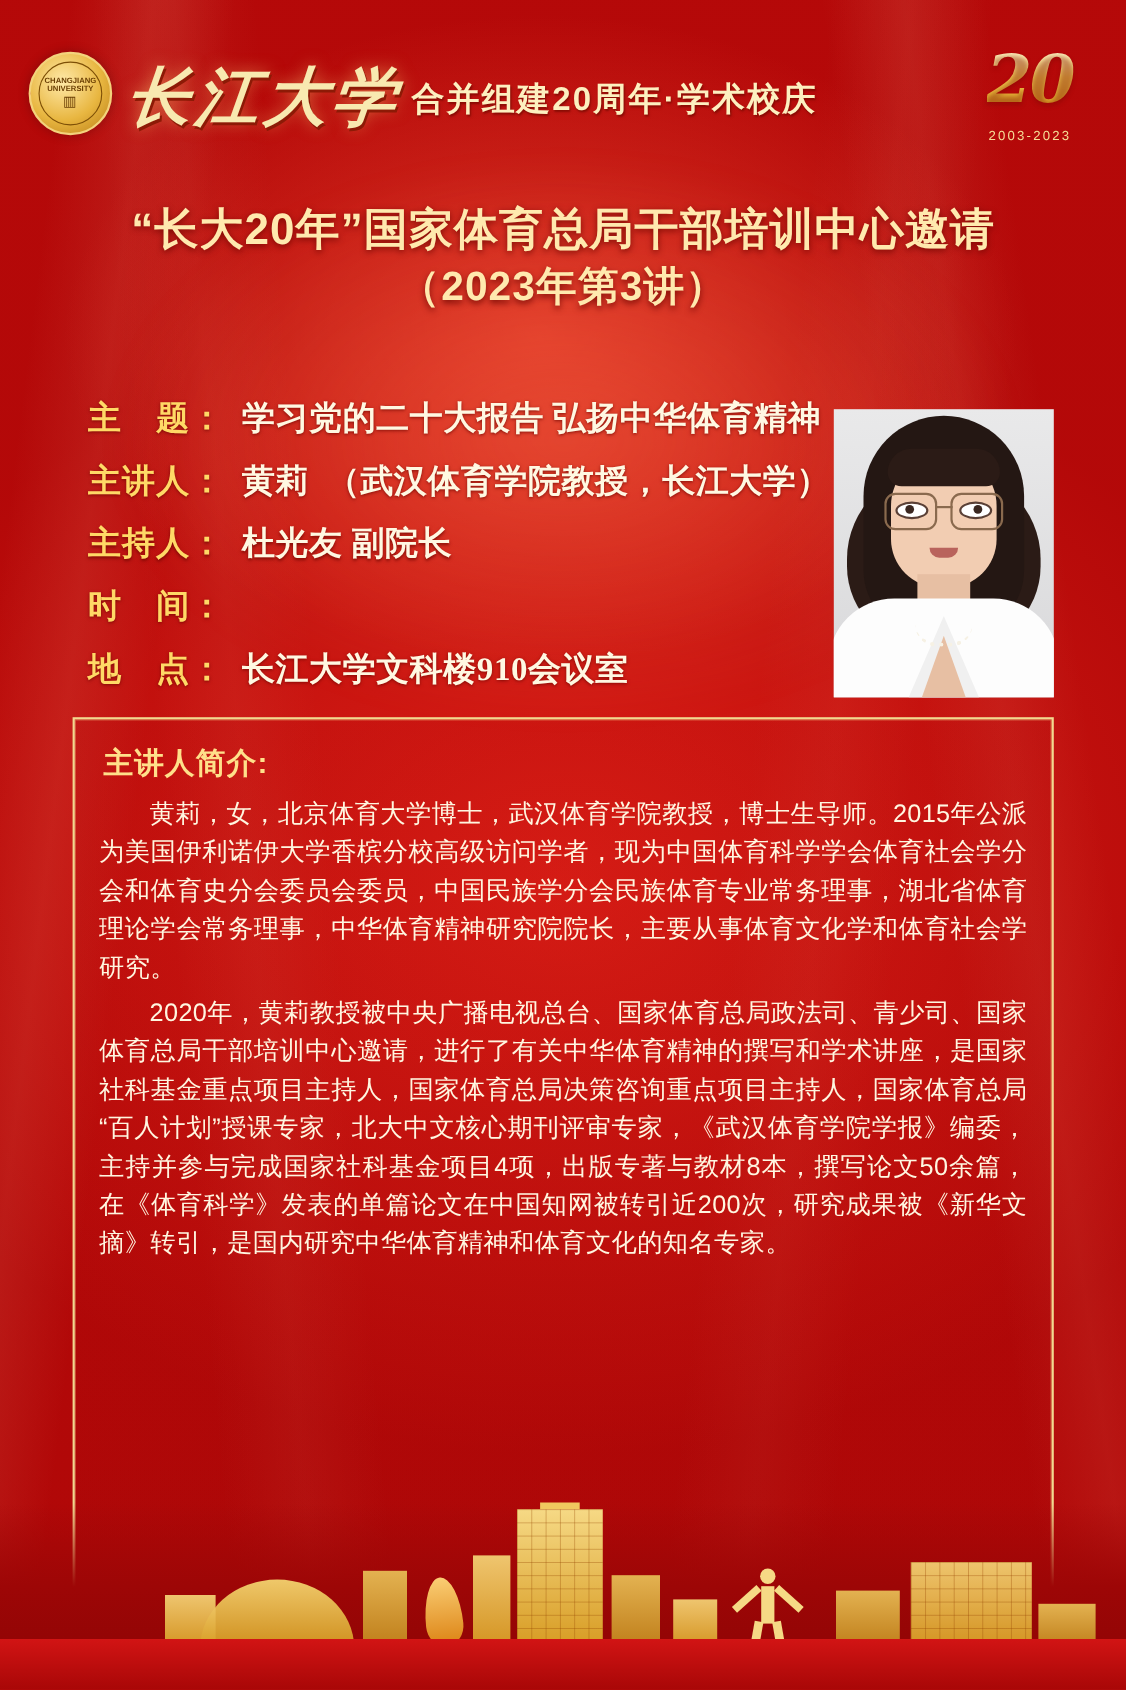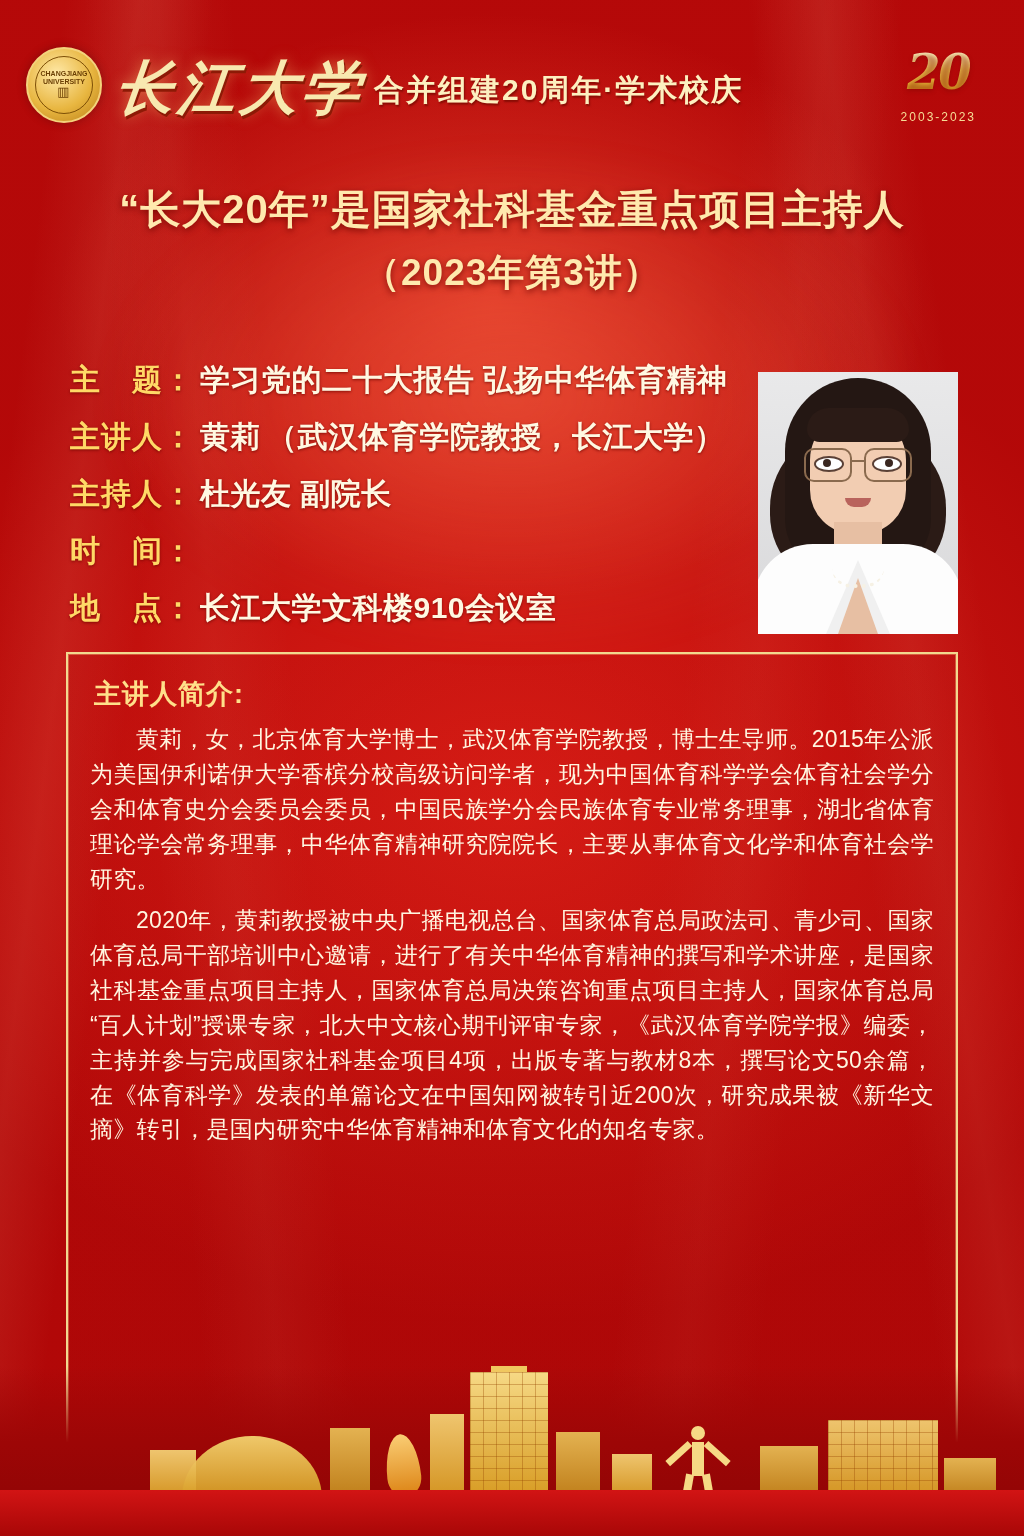--- a/index.html
+++ b/index.html
@@ -45,44 +45,44 @@
     text-shadow:2px 3px 0 #8d1a06, 0 0 14px rgba(255,210,120,.5);
     transform:skewX(-6deg);
   }
   .brand .sub{
     font-size:30px;font-weight:bold;color:#fdf0c0;margin-left:10px;letter-spacing:2px;
     text-shadow:1px 2px 2px rgba(120,10,0,.8);padding-bottom:6px;
   }
   .anniv{margin-left:auto;text-align:center;flex:0 0 auto;padding-right:22px;}
   .anniv .num{
     font-family:"DejaVu Serif","Liberation Serif",serif;
-    font-size:48px;font-weight:bold;font-style:italic;line-height:.9;letter-spacing:-2px;
+    font-size:60px;font-weight:bold;font-style:italic;line-height:.9;letter-spacing:-2px;
     background:linear-gradient(180deg,#fff4c6 0%,#f0c64f 45%,#d79a1c 100%);
     -webkit-background-clip:text;background-clip:text;color:transparent;
     text-shadow:0 2px 4px rgba(120,10,0,.4);
   }
   .anniv .yrs{font-size:12px;color:#f6dd96;letter-spacing:2px;margin-top:16px;}
 
   
   .title-block{position:absolute;top:182px;left:0;right:0;text-align:center;}
   .title1{
     font-size:40px;font-weight:bold;color:#ffe9ae;letter-spacing:1px;line-height:1.35;
     text-shadow:0 2px 6px rgba(110,6,0,.85);
   }
   .title2{
-    font-size:37px;font-weight:bold;color:#ffe9ae;letter-spacing:1px;margin-top:12px;
+    font-size:37px;font-weight:bold;color:#ffe9ae;letter-spacing:1px;margin-top:0;
     text-shadow:0 2px 6px rgba(110,6,0,.85);
   }
 
   
-  .info{position:absolute;top:360px;left:70px;width:690px;}
+  .info{position:absolute;top:360px;left:80px;width:690px;font-family:Liberation Serif, serif;}
   .row{display:flex;align-items:baseline;margin-bottom:16px;white-space:nowrap;}
   .lbl{font-size:30px;font-weight:bold;color:#ffd966;letter-spacing:1px;flex:0 0 auto;
     text-shadow:0 1px 3px rgba(110,6,0,.8);}
-  .val{font-size:30px;font-weight:bold;color:#fff8e2;margin-left:6px;letter-spacing:.5px;
+  .val{font-size:30px;font-weight:bold;color:#fff8e2;margin-left:16px;letter-spacing:.5px;
     text-shadow:0 1px 3px rgba(110,6,0,.8);}
 
   
   .portrait{position:absolute;top:372px;right:66px;width:200px;height:262px;
     background:linear-gradient(180deg,#e9e9ea 0%,#d8d8da 100%);overflow:hidden;}
   .p-hair{position:absolute;left:50%;top:6px;width:146px;height:200px;margin-left:-73px;
     border-radius:73px 73px 60px 60px;background:#241713;}
   .p-hair2{position:absolute;left:50%;top:52px;width:176px;height:168px;margin-left:-88px;
     border-radius:50% 50% 46% 46%;background:#2b1b16;}
   .p-face{position:absolute;left:50%;top:40px;width:96px;height:122px;margin-left:-48px;
@@ -172,21 +172,21 @@
         <div class="sub">合并组建20周年·学术校庆</div>
       </div>
       <div class="anniv">
         <div class="num">20</div>
         <div class="yrs">2003-2023</div>
       </div>
     </div>
   </header>
 
   <div class="title-block">
-    <div class="title1">“长大20年”是国家社科基金重点项目主持人</div>
+    <div class="title1">“长大20年”国家体育总局干部培训中心邀请</div>
     <div class="title2">（2023年第3讲）</div>
   </div>
 
   <section class="info">
     <div class="row">
       <span class="lbl">主　题：</span>
       <span class="val">学习党的二十大报告 弘扬中华体育精神</span>
     </div>
     <div class="row">
       <span class="lbl">主讲人：</span>

